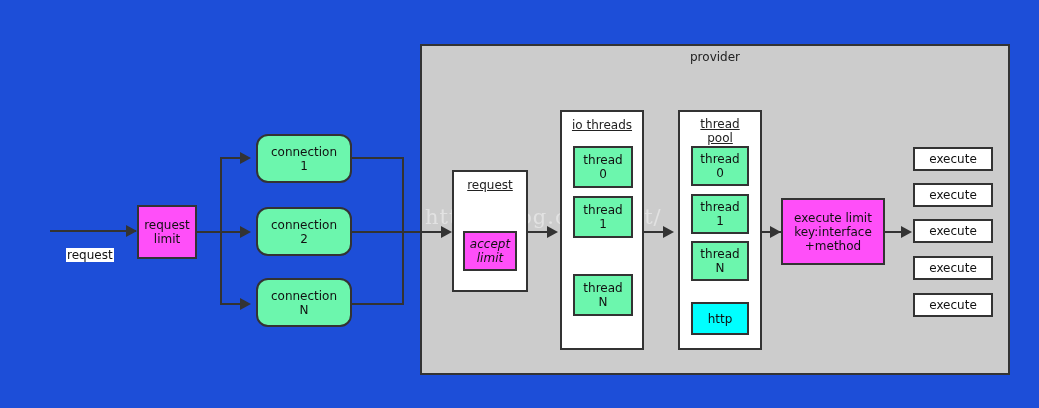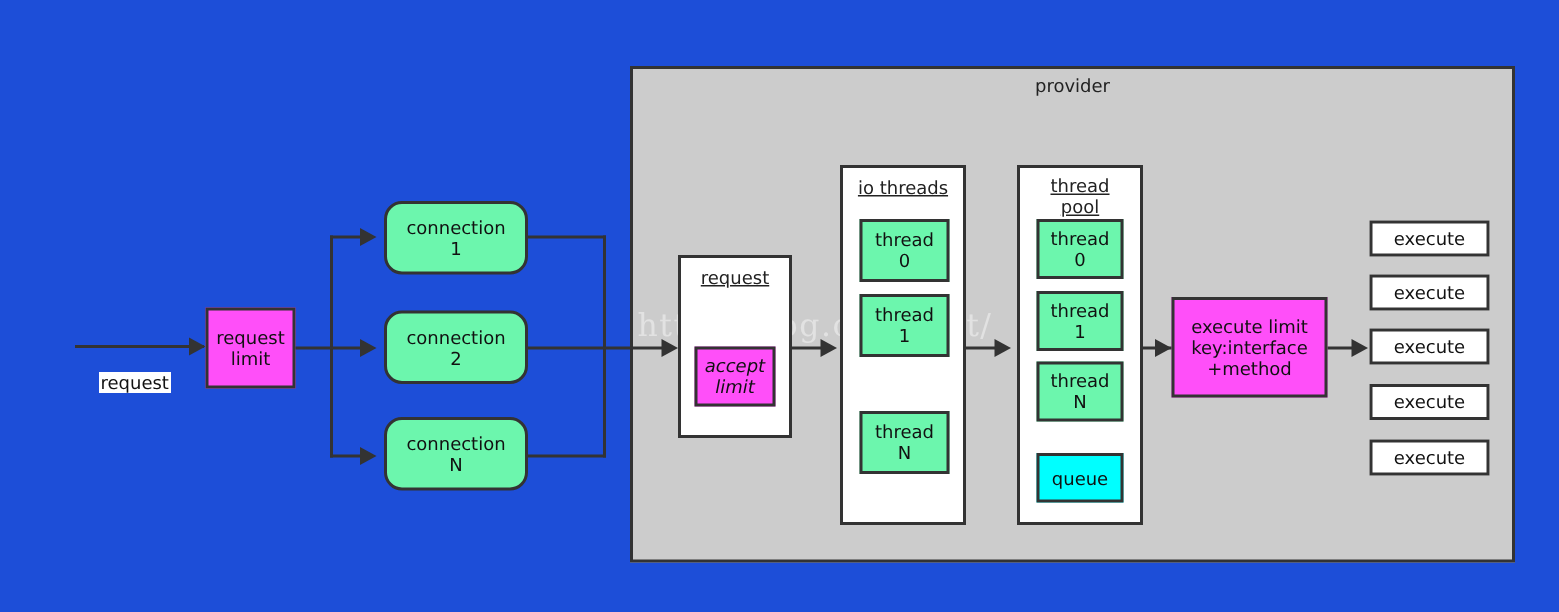--- a/index.html
+++ b/index.html
@@ -167,21 +167,21 @@
   <div class="abs panel" style="left:678px; top:110px; width:84px; height:240px;">
     <div class="panel-title" style="top:5px; white-space:pre-line;">thread
 pool</div>
   </div>
   <div class="abs node green" style="left:691px; top:146px; width:58px; height:40px;">thread
 0</div>
   <div class="abs node green" style="left:691px; top:194px; width:58px; height:40px;">thread
 1</div>
   <div class="abs node green" style="left:691px; top:241px; width:58px; height:40px;">thread
 N</div>
-  <div class="abs node cyan" style="left:691px; top:302px; width:58px; height:33px;">queue</div>
+  <div class="abs node cyan" style="left:691px; top:302px; width:58px; height:33px;">http</div>
 
   <div class="abs hline" style="left:762px; top:231px; width:20px;"></div>
   <div class="abs arrow" style="left:770px; top:226px;"></div>
 
   <div class="abs node magenta" style="left:781px; top:198px; width:104px; height:67px;">execute limit
 key:interface
 +method</div>
 
   <div class="abs hline" style="left:885px; top:231px; width:22px;"></div>
   <div class="abs arrow" style="left:901px; top:226px;"></div>

